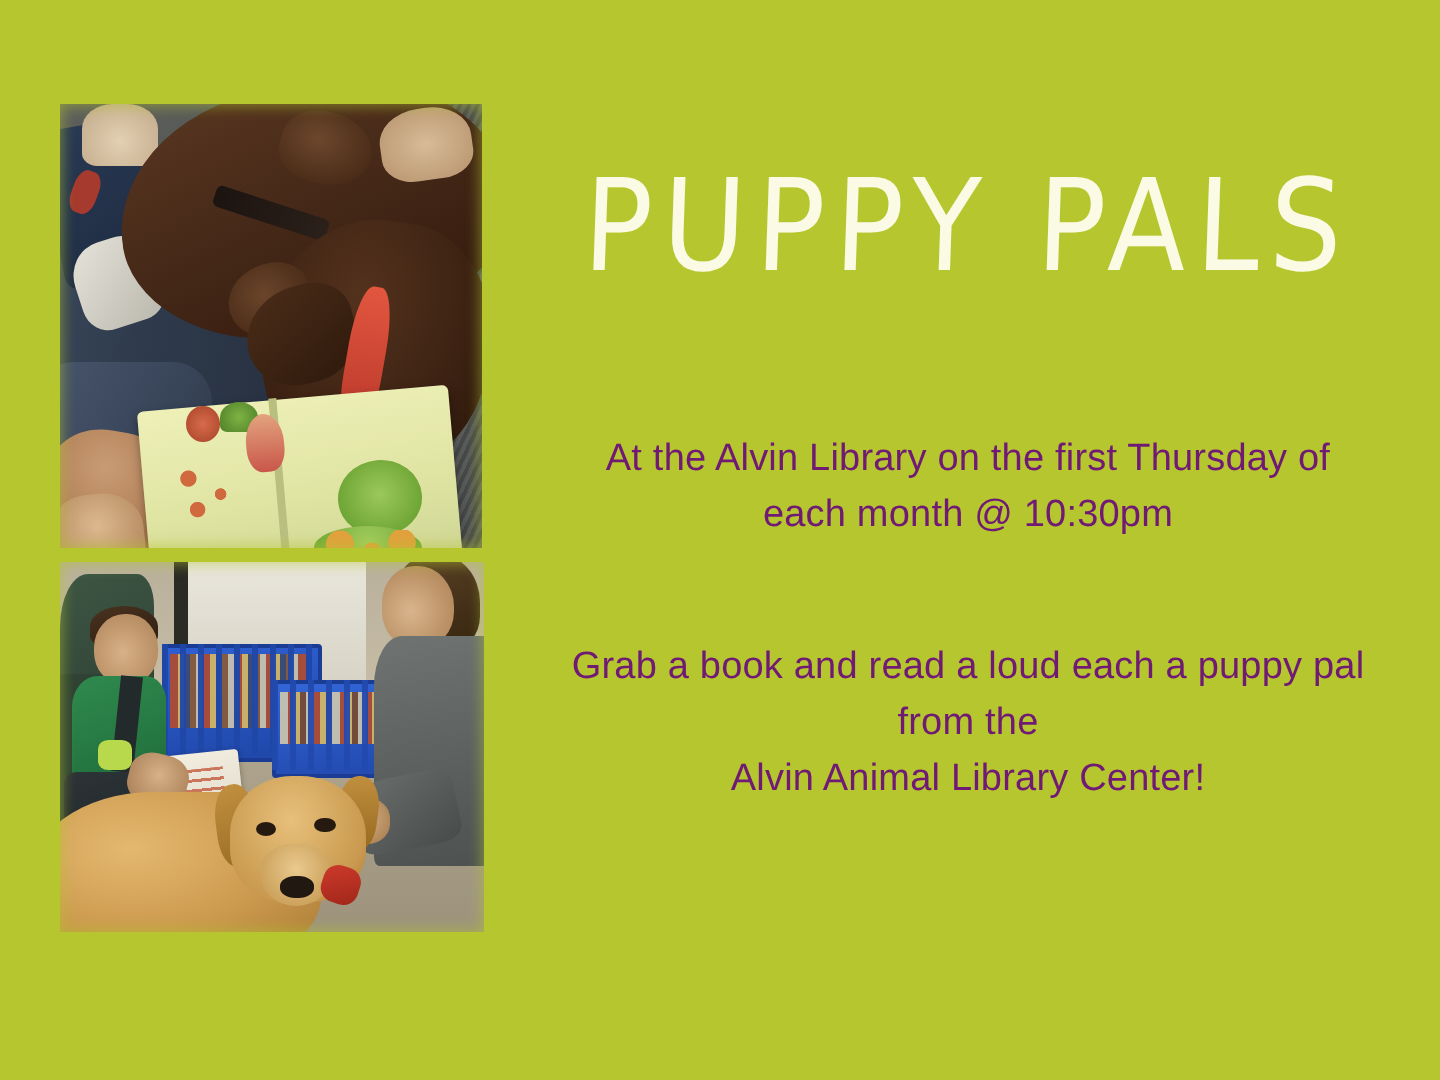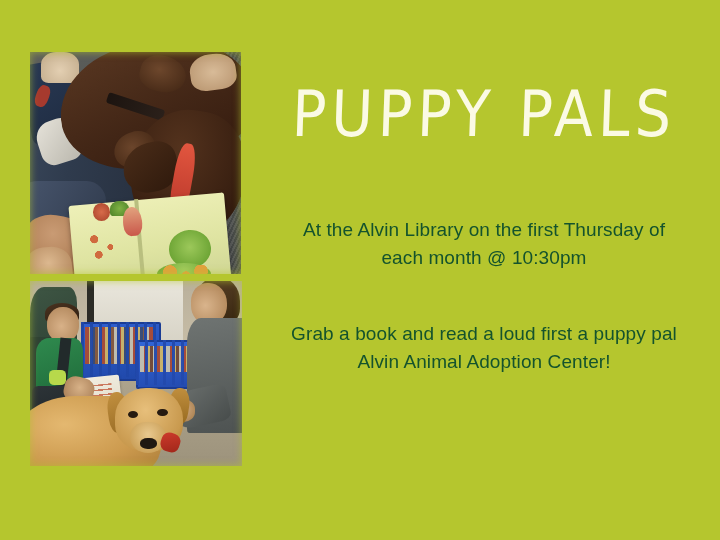--- a/index.html
+++ b/index.html
@@ -431,21 +431,21 @@
     color: #fbfae4;
     line-height: 1;
     white-space: nowrap;
     transform: skewX(-2deg) scaleY(1.12);
   }
   .body-block {
     position: absolute;
     left: 0;
     width: 452px;
     text-align: center;
-    color: #14532d;
+    color: #701a75;
     font-family: "Liberation Sans", sans-serif;
     font-size: 19px;
     font-weight: 400;
     line-height: 28px;
     letter-spacing: .1px;
   }
   #block-when  { top: 216px; }
   #block-what  { top: 320px; }
   .body-line { display: block; }
 </style>
@@ -529,18 +529,19 @@
   <div id="text-col">
 
     <div id="title">PUPPY PALS</div>
 
     <div class="body-block" id="block-when">
       <span class="body-line">At the Alvin Library on the first Thursday of</span>
       <span class="body-line">each month @ 10:30pm</span>
     </div>
 
     <div class="body-block" id="block-what">
-      <span class="body-line">Grab a book and read a loud first a puppy pal</span>
-      <span class="body-line">Alvin Animal Adoption Center!</span>
+      <span class="body-line">Grab a book and read a loud each a puppy pal</span>
+      <span class="body-line">from the</span>
+      <span class="body-line">Alvin Animal Library Center!</span>
     </div>
 
   </div>
 </div>
 
 </body></html>

